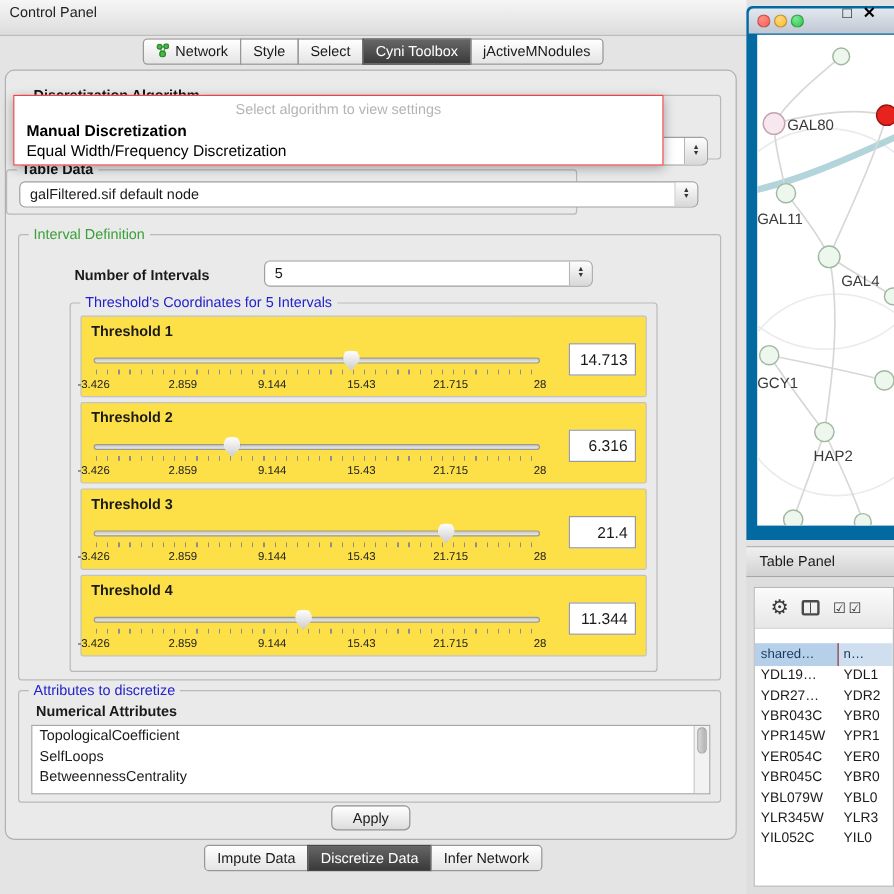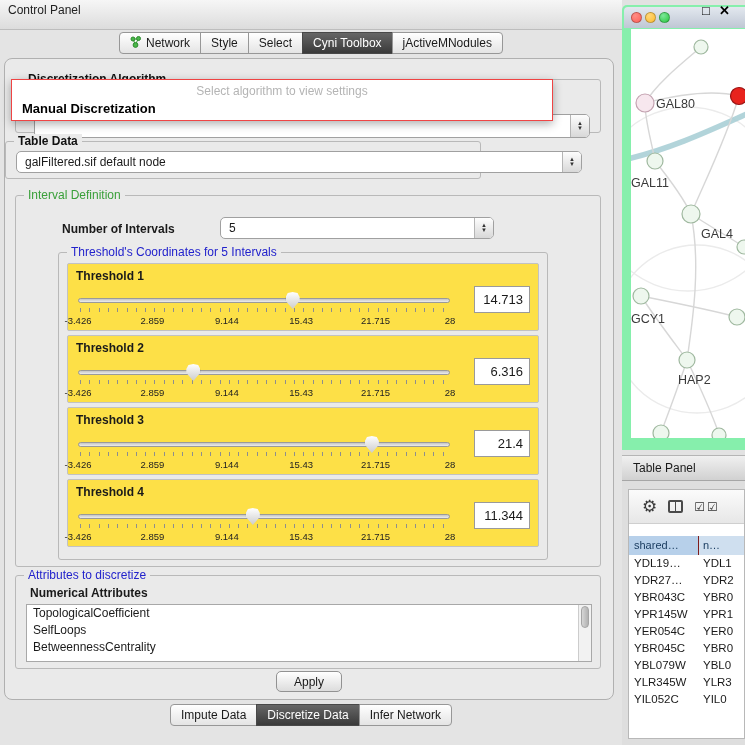--- a/index.html
+++ b/index.html
@@ -64,21 +64,21 @@
   .attr-group { left:10px; top:516px; width:586px; height:94px; }
   .attr-list-title { position:absolute; left:14px; top:10px; font-weight:bold; }
   .attr-list { position:absolute; left:10px; top:28px; width:566px; height:58px; background:#fff; border:1px solid #a8a8a8; overflow:hidden; }
   .attr-item { font-size:12px; padding:1px 0 2px 6px; white-space:nowrap; }
   .attr-scroll { position:absolute; right:0; top:0; bottom:0; width:13px; background:#f2f2f2; border-left:1px solid #ccc; }
   .attr-thumb { position:absolute; top:1px; left:2px; width:8px; height:22px; background:linear-gradient(to right,#d6d6d6,#b2b2b2); border:1px solid #a5a5a5; border-radius:5px; }
 
   .apply-btn { position:absolute; left:50%; top:612px; transform:translateX(-50%); width:66px; height:21px; border:1px solid #929292; border-radius:5px; background:linear-gradient(#ffffff,#dcdcdc); font-size:12px; display:flex; align-items:center; justify-content:center; }
 
   
-  .net-window { position:absolute; left:622px; top:5px; width:123px; height:445px; background:#86efac; z-index:10; border-radius:5px 0 0 0; }
+  .net-window { position:absolute; left:622px; top:5px; width:123px; height:445px; background:#0369a1; z-index:10; border-radius:5px 0 0 0; }
   .net-titlebar { position:absolute; left:2px; top:2px; right:0; height:21px; background:linear-gradient(#e3e8ef,#bfc7d4); border-radius:4px 0 0 0; }
   .light { position:absolute; top:5px; width:11px; height:11px; border-radius:50%; border:1px solid rgba(0,0,0,.25); }
   .light.red { left:7px; background:radial-gradient(circle at 35% 30%, #ff8d85, #ff5f57); }
   .light.yellow { left:21px; background:radial-gradient(circle at 35% 30%, #ffd77a, #febc2e); }
   .light.green { left:35px; background:radial-gradient(circle at 35% 30%, #7ce89a, #29c73f); }
   .net-canvas { position:absolute; left:9px; top:24px; right:0; bottom:12px; background:#fff; overflow:hidden; }
 
   
   .tp-bar { position:absolute; left:622px; top:455px; width:123px; height:26px; background:linear-gradient(#f0f0f0,#d1d1d1); border-top:1px solid #b5b5b5; border-bottom:1px solid #a6a6a6; line-height:24px; }
   .tp-bar-title { padding-left:11px; font-size:12px; color:#1a1a1a; }
@@ -146,20 +146,21 @@
           <div class="combo-cap">
             <span>▲</span>
             <span>▼</span>
           </div>
         </div>
       </div>
 
       <div class="algo-popup">
         <div class="popup-placeholder">Select algorithm to view settings</div>
         <div class="popup-item bold">Manual Discretization</div>
+        <div class="popup-item">Equal Width/Frequency Discretization</div>
       </div>
 
       <div class="group tabledata-group">
         <span class="group-title t-black">Table Data</span>
         <div class="combo tabledata-combo">
           <span class="combo-text">galFiltered.sif default node</span>
           <div class="combo-cap">
             <span>▲</span>
             <span>▼</span>
           </div>

